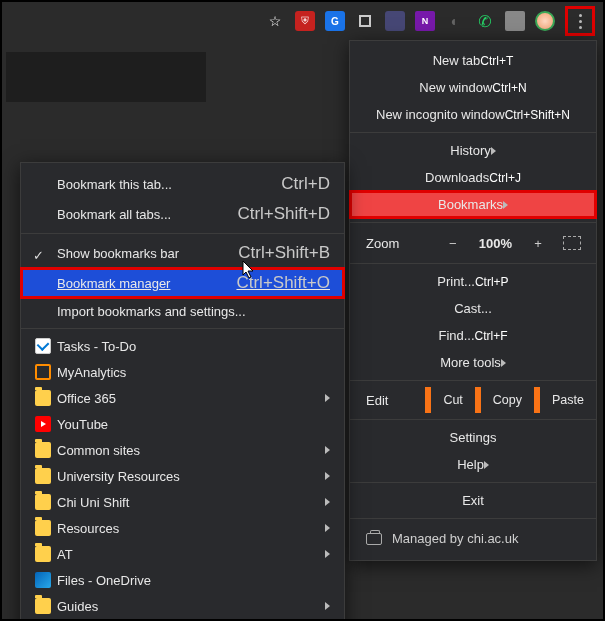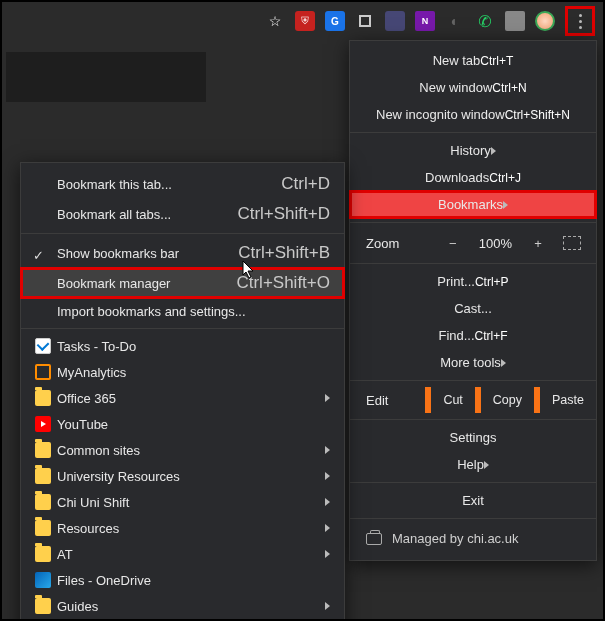--- a/index.html
+++ b/index.html
@@ -86,21 +86,21 @@
     display: flex; align-items: center;
     padding: 4px 10px 4px 16px;
     gap: 6px;
   }
   .zoom-row .zlabel { flex: 1; }
   .zoom-row .zbtn {
     width: 28px; height: 24px;
     display: flex; align-items: center; justify-content: center;
     color: #ccc;
   }
-  .zoom-row .zval { padding: 0 6px; }
+  .zoom-row .zval { padding: 0 6px; font-weight: bold; }
   .zoom-row .fs {
     width: 18px; height: 14px;
     border: 1px dashed #aaa;
     position: relative;
   }
   .edit-row {
     display: flex;
     padding: 2px 0px 2px 16px;
     align-items: center;
   }
@@ -143,23 +143,24 @@
     align-items: center;
     padding: 5px 14px 5px 36px;
     font-size: 13px;
     cursor: default;
     position: relative;
     min-height: 26px;
   }
   .menu-sub .srow .lbl { flex: 1; }
   .menu-sub .srow .sc { color: #c9c9c9; font-size: 17px; }
   .menu-sub .srow.sel {
-    background: #404040;
+    background: #1d4ed8;
     outline: 3px solid #e00000;
     outline-offset: -2px;
+    text-decoration: underline;
   }
   .menu-sub .srow .check {
     position: absolute; left: 12px;
     width: 14px; height: 10px;
     color: #ddd;
   }
   .menu-sub .sep { height: 1px; background: #3c3c3c; margin: 4px 0; }
   .menu-sub .srow .favicon {
     position: absolute; left: 14px;
     width: 16px; height: 16px;

